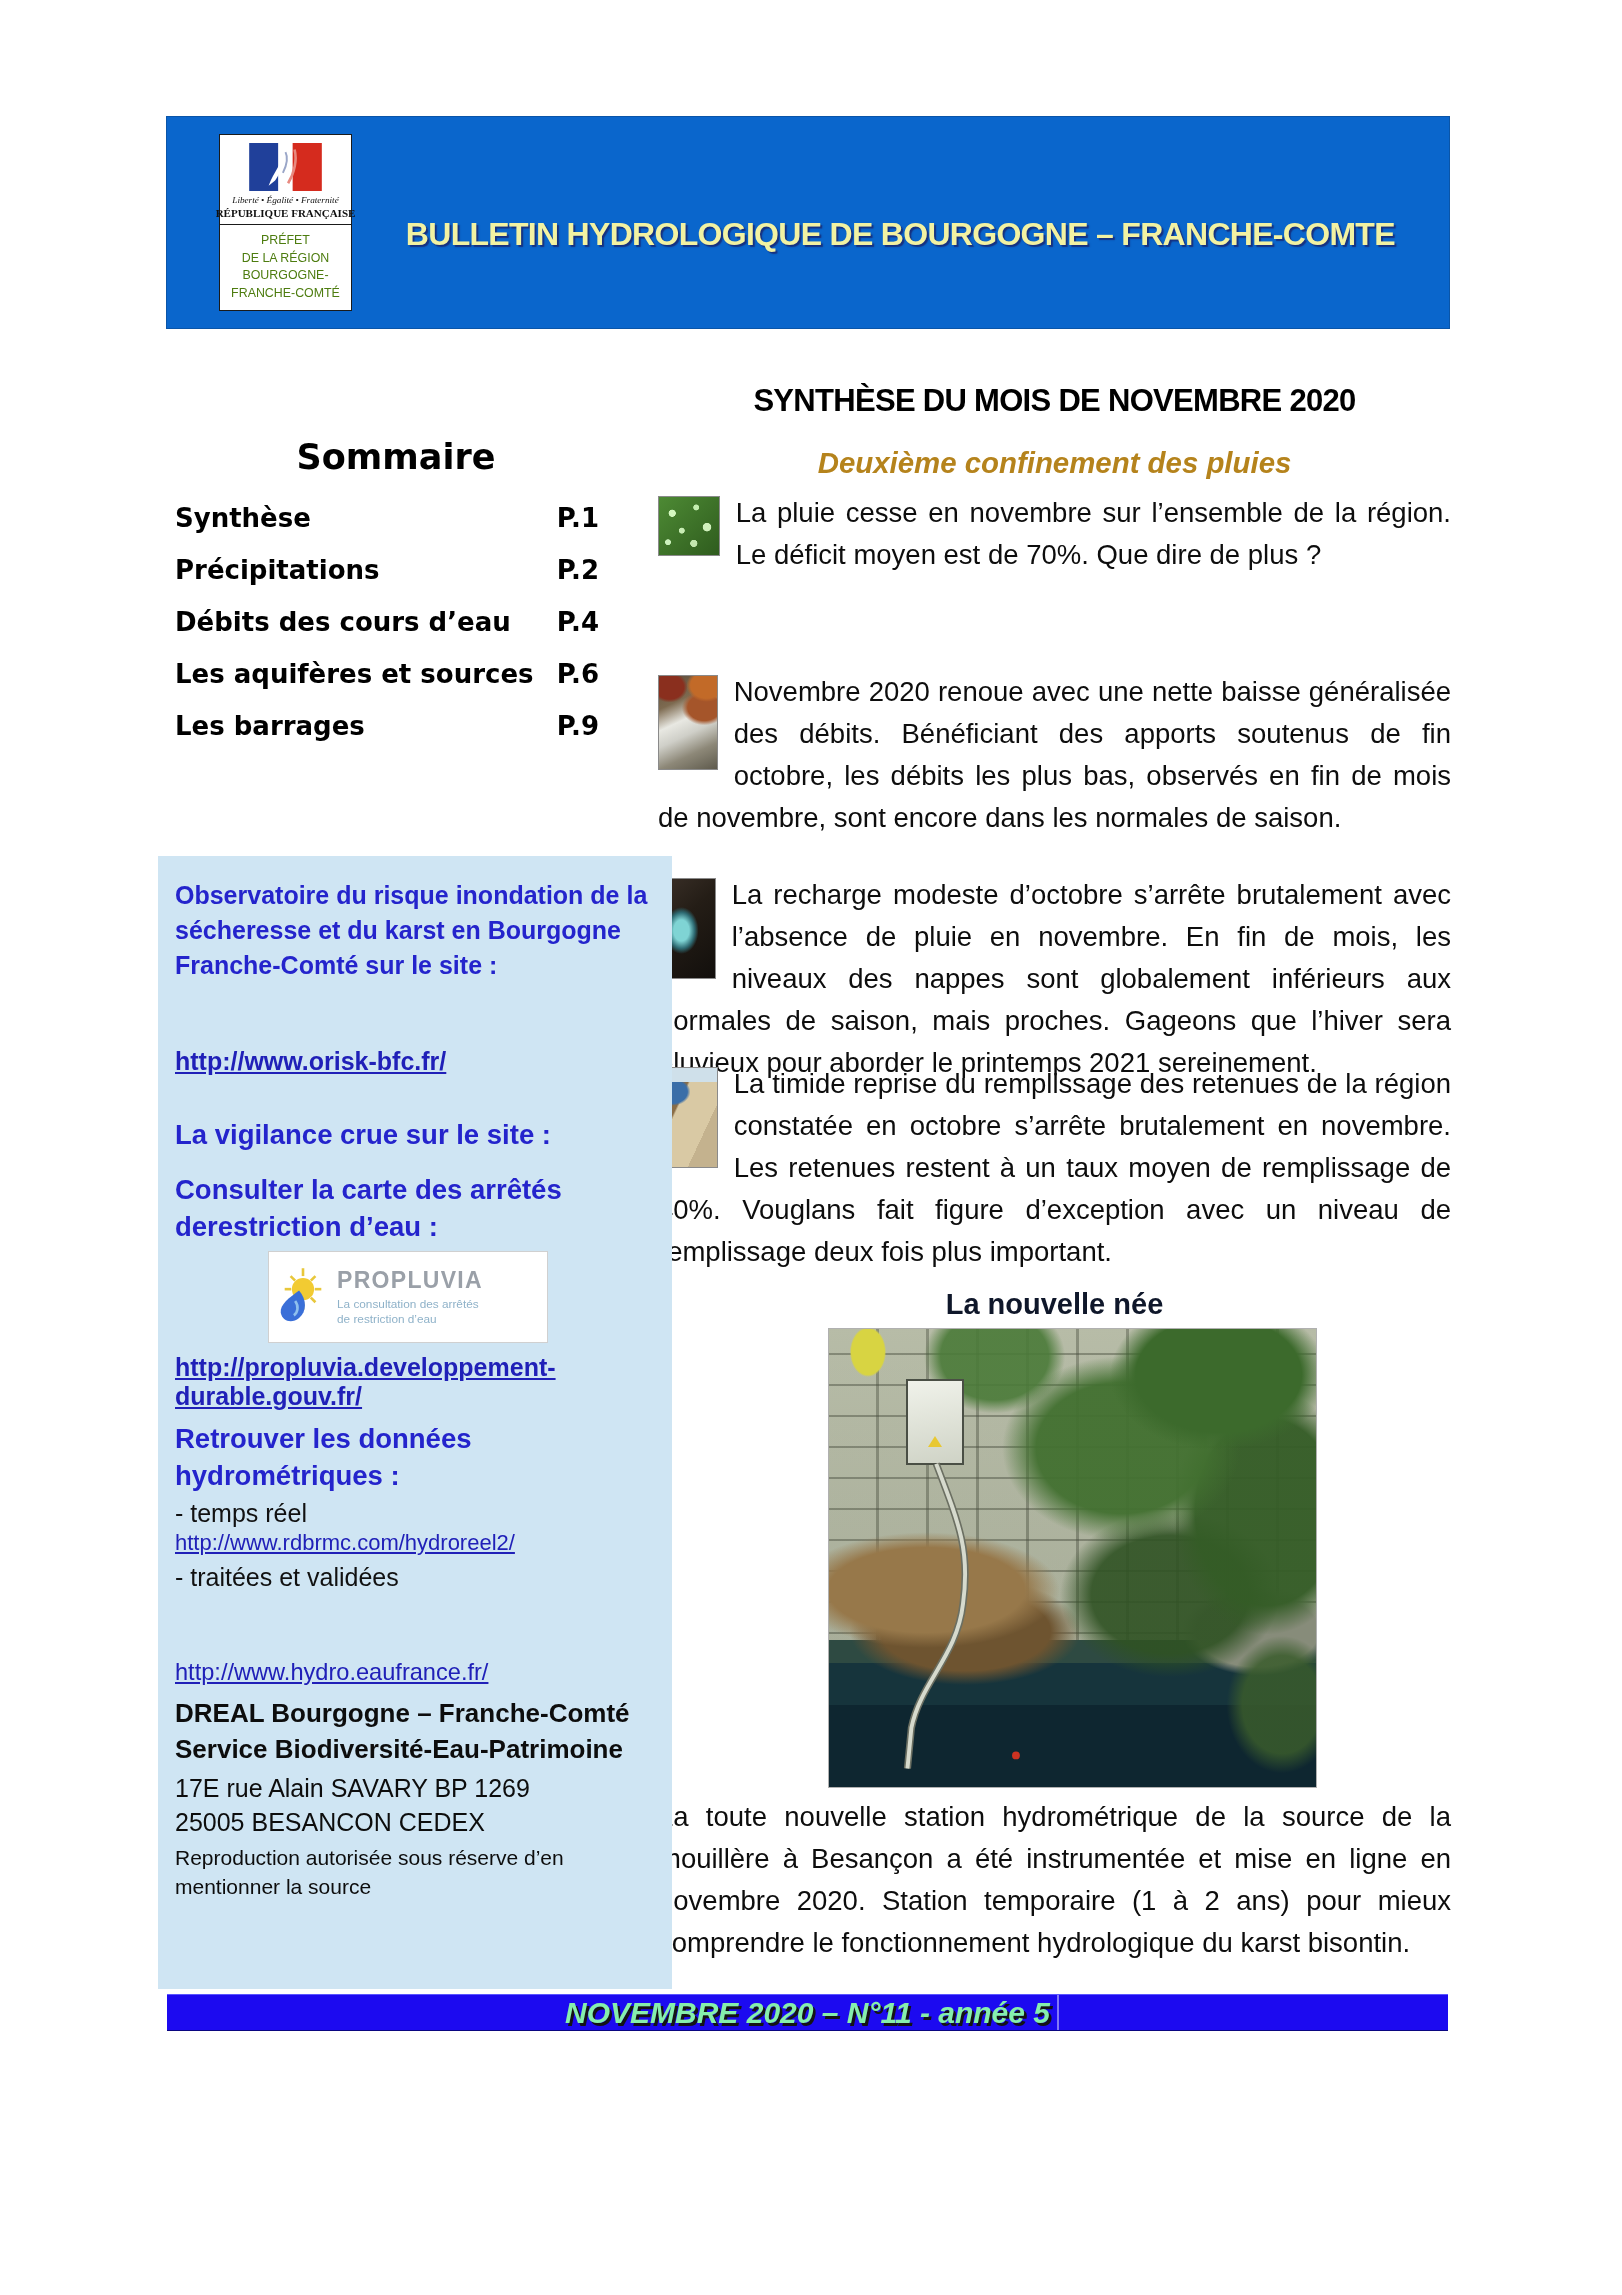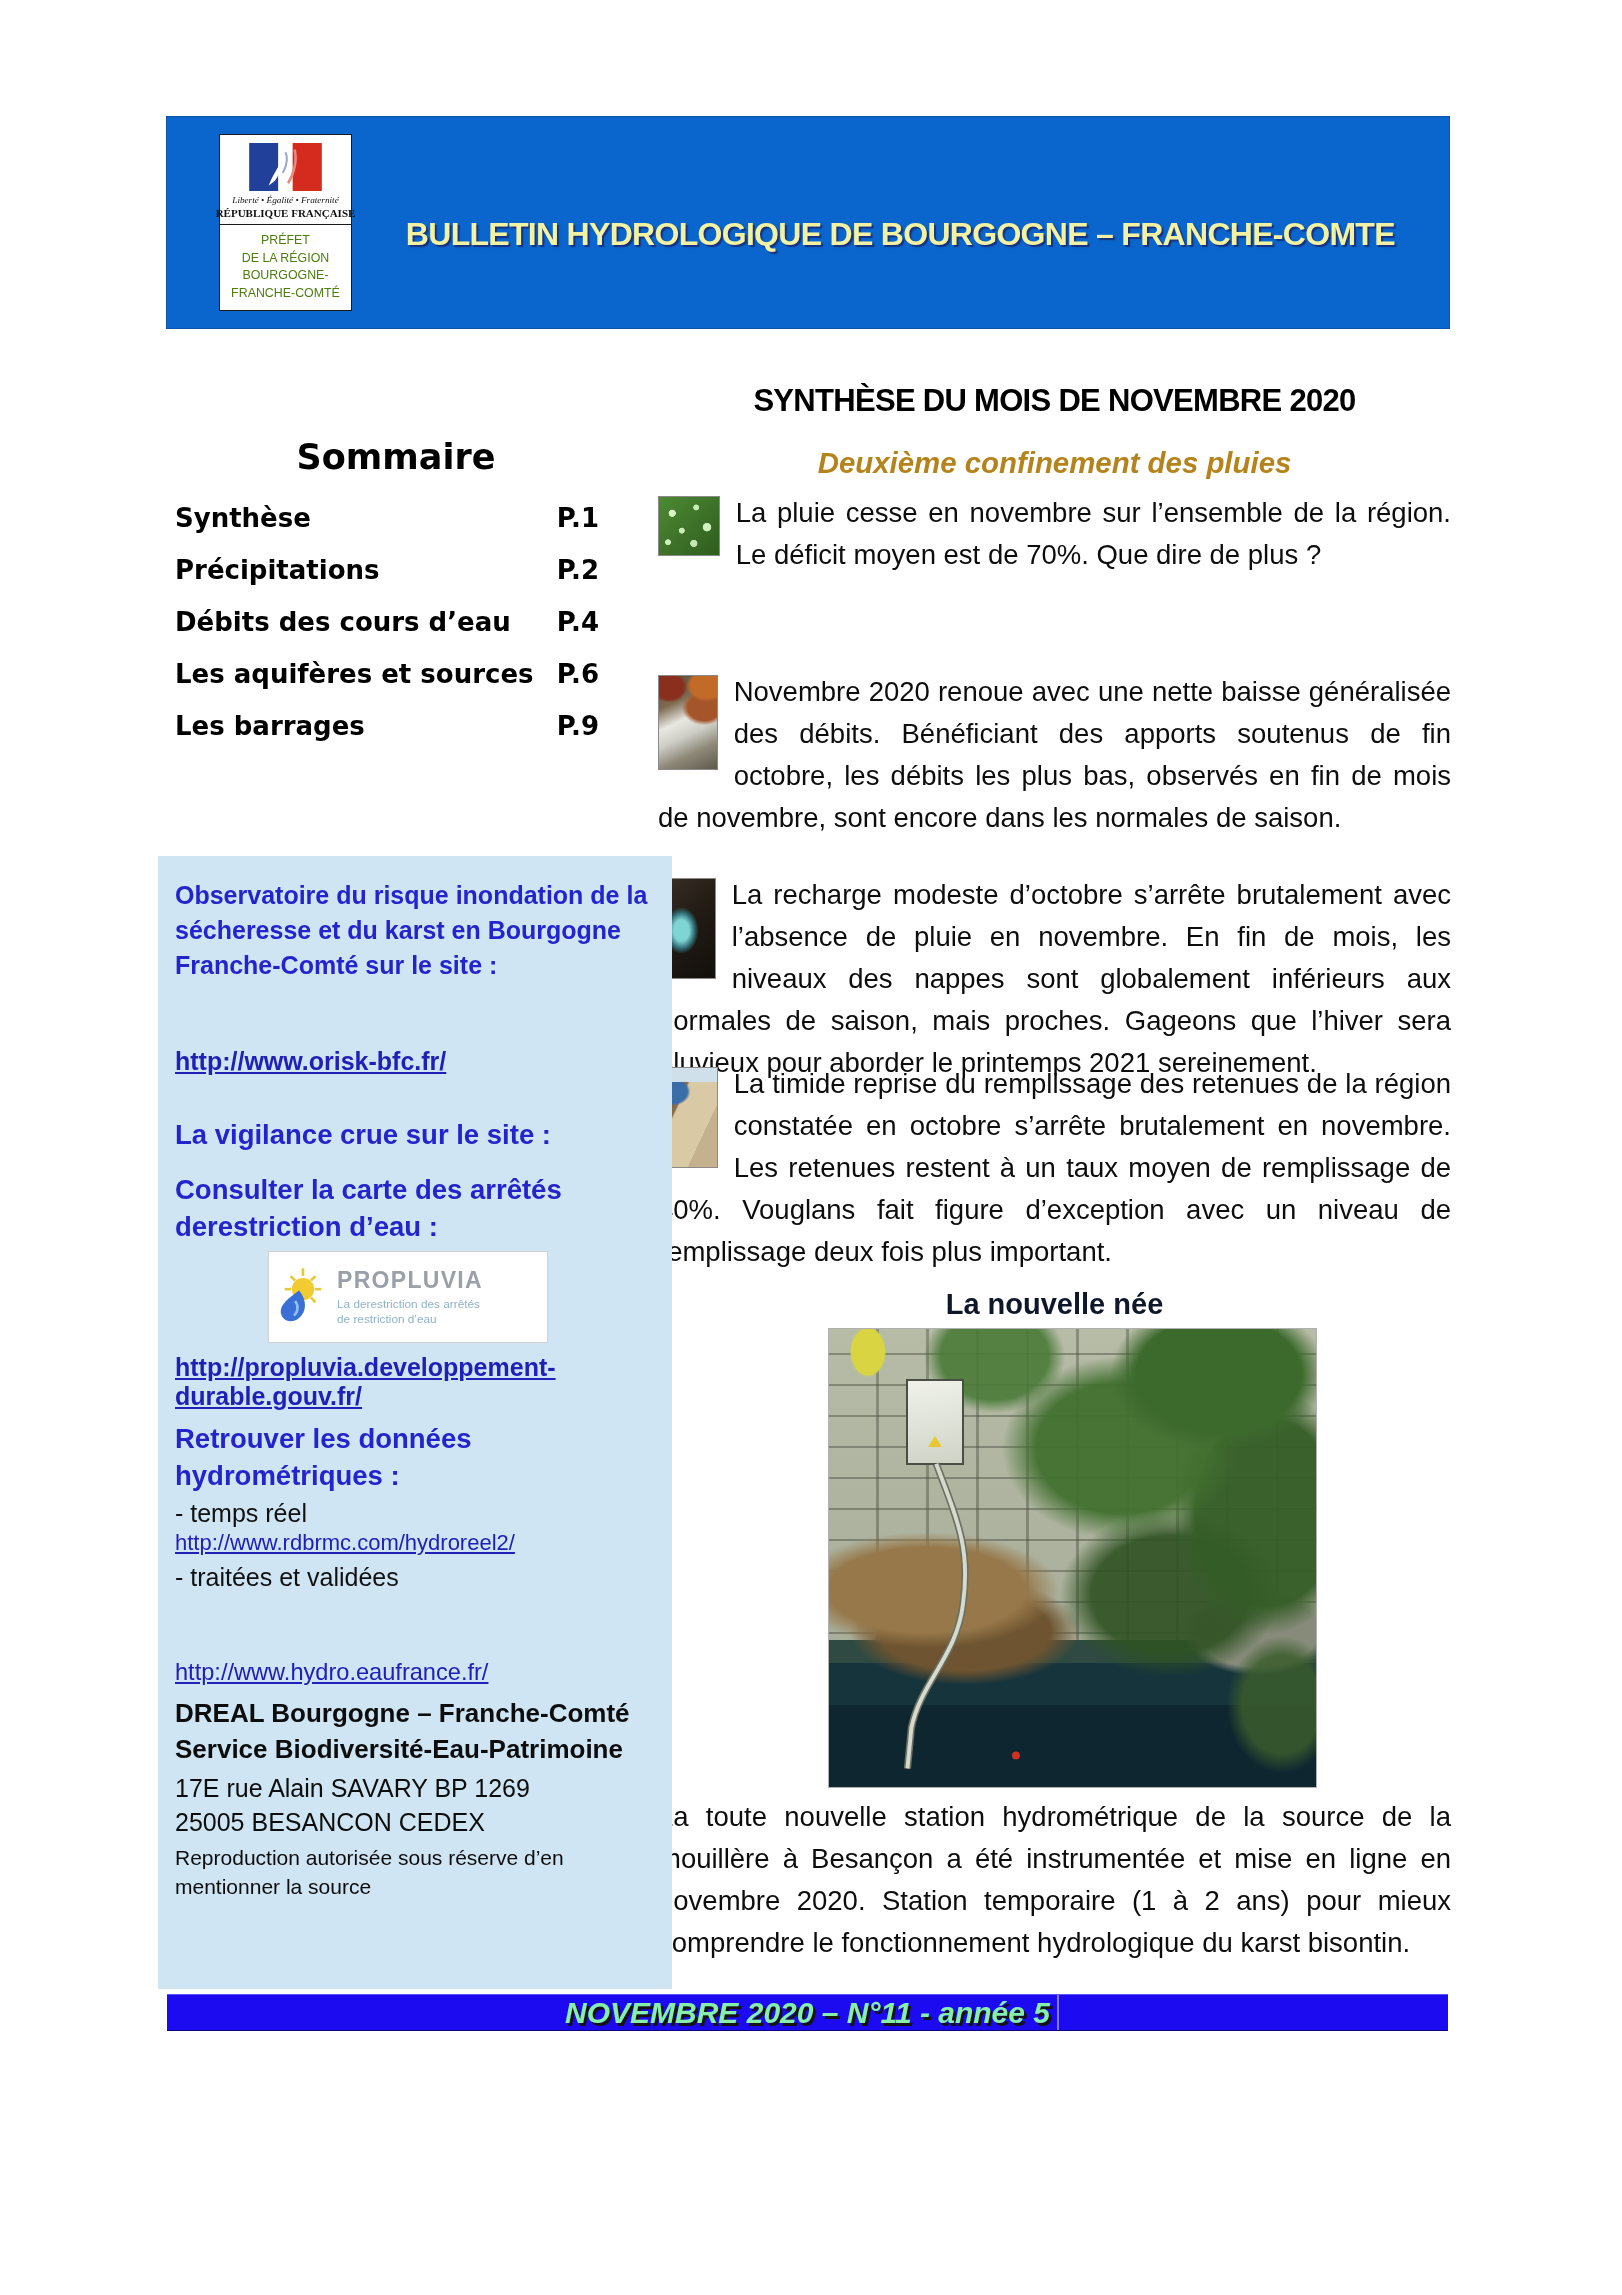--- a/index.html
+++ b/index.html
@@ -272,21 +272,21 @@
           <line x1="71" y1="20" x2="64" y2="27"></line>
             <line x1="40" y1="53" x2="33" y2="60"></line>
         </g>
         <circle cx="52" cy="40" r="17" fill="#f2cb32"></circle>
         <path d="M46 42 C58 56 58 74 46 84 C34 94 20 88 18 76 C16 64 32 52 46 42 Z" fill="#3a6fd8"></path>
         <path d="M40 58 C46 66 44 76 38 80" stroke="#8fc0ee" stroke-width="4" fill="none"></path>
       </svg>
       <div class="propluvia-text">
         <div class="propluvia-name">PROPLUVIA</div>
         <div class="propluvia-tagline">
-          <div>La derestriction des arrêtés</div>
+          <div>La consultation des arrêtés</div>
           <div>de restriction d’eau</div>
         </div>
       </div>
     </div>
 
     <a class="sb sb-propluvia-link sb-link">http://propluvia.developpement-durable.gouv.fr/</a>
     <div class="sb sb-retrouver sb-heading">Retrouver les données hydrométriques :</div>
     <div class="sb sb-temps">- temps réel</div>
     <a class="sb sb-rdbrmc sb-link">http://www.rdbrmc.com/hydroreel2/</a>
     <div class="sb sb-traitees">- traitées et validées</div>

